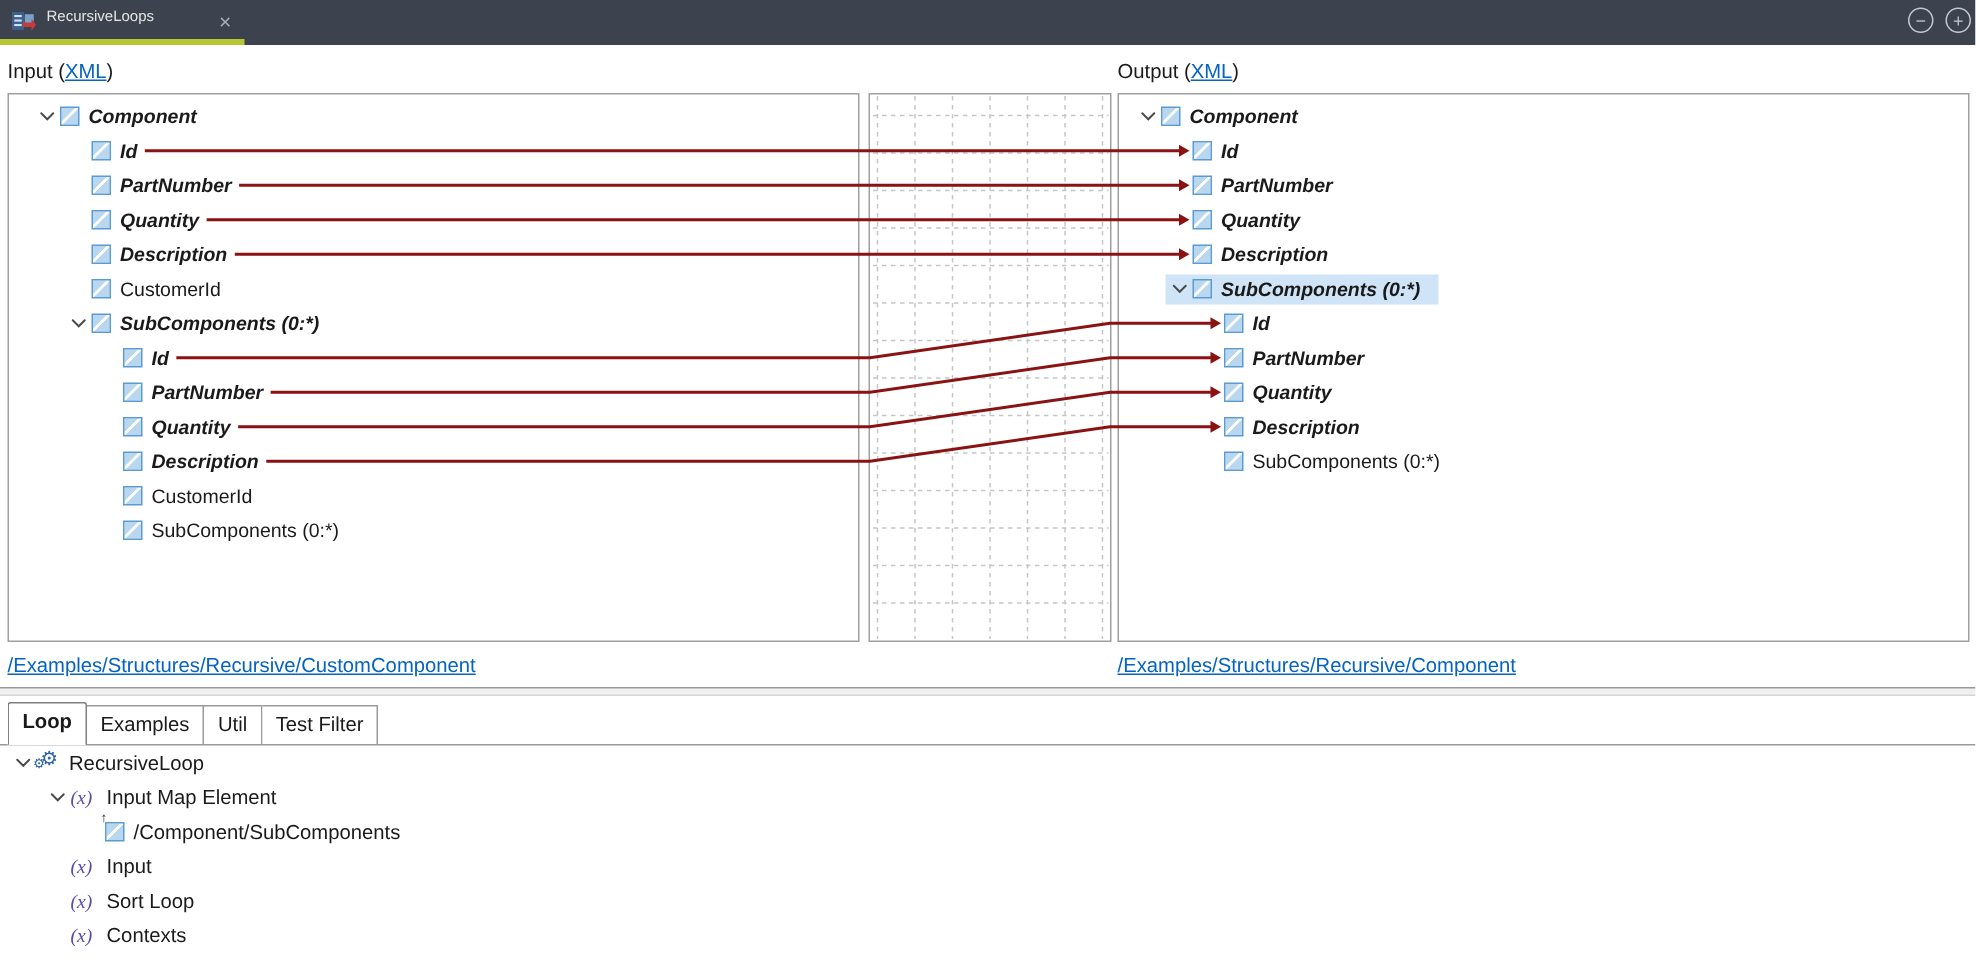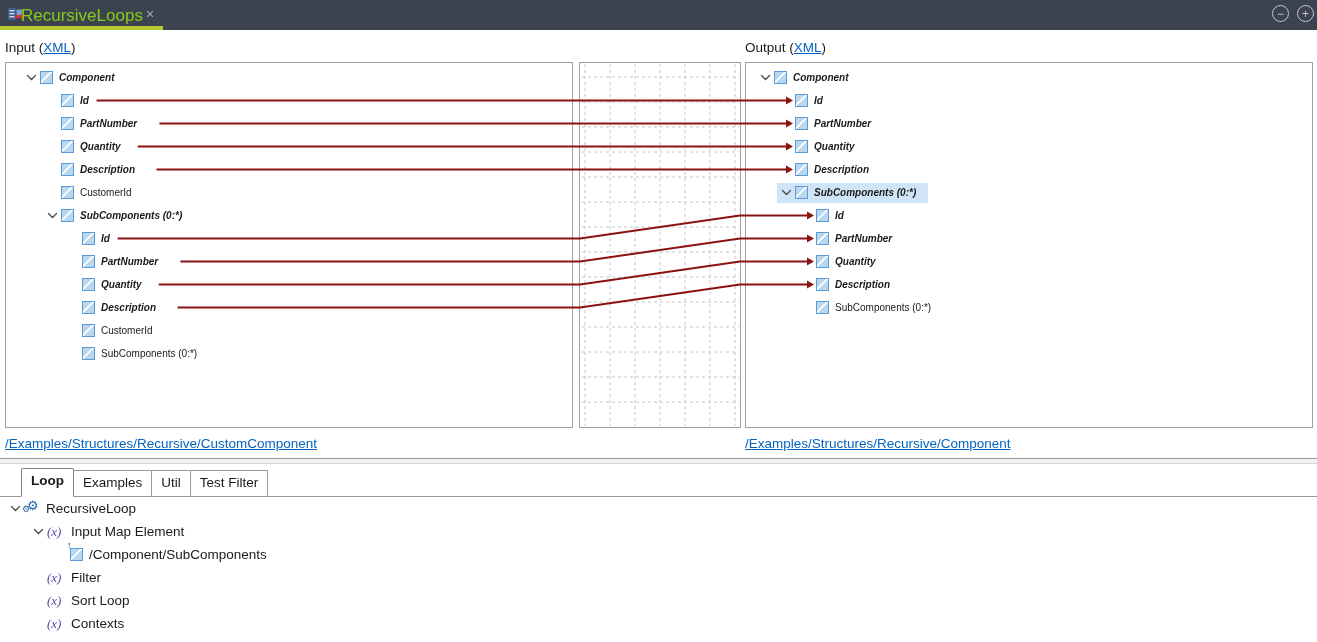--- a/index.html
+++ b/index.html
@@ -7,40 +7,40 @@
     --el-border:#5b9bd5; --el-fill:#b9d8ef; --grid:#c6c6c6;
     --fx:#5b4aa5; --gears:#2e64a8; --bar:#3c434e; --accent:#b5c832;
   }
   html,body{margin:0;padding:0;}
   body{font-family:"Liberation Sans",sans-serif;background:#fff;}
   #app{position:relative;width:1317px;height:642px;background:#fff;overflow:hidden;}
 
   
   .titlebar{position:absolute;top:0;left:0;width:1317px;height:30px;background:var(--bar);}
   .doc-icon{position:absolute;left:7px;top:6px;}
-  .tab-title{position:absolute;left:21px;top:6px;font-size:17px;color:#84cc16;}
+  .tab-title{position:absolute;left:31px;top:6px;font-size:10px;color:#e5e5e5;}
   .tab-close{position:absolute;left:146px;top:6px;font-size:14px;color:#a7adb6;cursor:pointer;}
   .tab-underline{position:absolute;left:0;top:26px;width:163px;height:4px;background:var(--accent);}
   .circle-btn{position:absolute;top:5px;width:15px;height:15px;border:1.4px solid #c3c8cf;border-radius:50%;
     color:#c3c8cf;display:flex;align-items:center;justify-content:center;font-size:12px;line-height:1;cursor:pointer;}
   #zoomOutBtn{left:1272px;} #zoomInBtn{left:1297px;}
 
   
   .pane-label{position:absolute;top:40px;font-size:13.5px;color:#1a1a1a;}
   .xml-link,.schema-link{color:var(--link);text-decoration:underline;cursor:pointer;}
   .schema-link{position:absolute;top:436px;font-size:13.5px;}
 
   
   .panel{position:absolute;top:62px;height:366px;border:1px solid #9f9f9f;background:#fff;box-sizing:border-box;}
   #inputPanel{left:5px;width:568px;}
   #middlePanel{left:579px;width:162px;}
   #outputPanel{left:745px;width:568px;}
   .tree{padding-top:3px;}
 
-  .tree-row{height:23px;display:flex;align-items:center;font-size:10px;color:#1a1a1a;white-space:nowrap;cursor:default;}
+  .tree-row{height:23px;display:flex;align-items:center;font-size:13px;color:#1a1a1a;white-space:nowrap;cursor:default;}
   .tree-row.bold .lbl{font-weight:700;font-style:italic;}
   .row-content{display:inline-flex;align-items:center;height:20px;}
   .row-content.selected{background:var(--sel-bg);padding-right:10px;}
   .chev{width:18px;display:inline-flex;justify-content:center;align-items:center;flex:none;}
   .elsq{width:11px;height:11px;flex:none;border:1px solid var(--el-border);
     background:linear-gradient(135deg,var(--el-fill) 40%,#fff 42%,#fff 52%,var(--el-fill) 54%);}
   .icon-element{margin-right:6px;display:inline-flex;}
   .icon-element-ref{position:relative;margin-right:6px;display:inline-flex;}
   .icon-element-ref .ref-arrow{position:absolute;left:-3px;top:-8px;font-size:9px;color:#2a2a2a;font-weight:700;}
   .icon-fx{width:20px;flex:none;margin-right:4px;font-family:"Liberation Serif",serif;font-style:italic;
@@ -52,21 +52,21 @@
 
   
   #overlay{position:absolute;left:0;top:0;width:1317px;height:642px;pointer-events:none;z-index:5;}
 
   
   .splitter{position:absolute;left:0;top:458px;width:1317px;height:6px;background:#f0f0f0;
     border-top:1px solid #9a9a9a;border-bottom:1px solid #d6d6d6;box-sizing:border-box;}
 
   
   .tabstrip{position:absolute;left:0;top:470px;width:1317px;height:27px;display:flex;align-items:flex-end;
-    padding-left:21px;box-sizing:border-box;border-bottom:1px solid #9a9a9a;}
+    padding-left:5px;box-sizing:border-box;border-bottom:1px solid #9a9a9a;}
   .tab{height:25px;line-height:24px;padding:0 9px;font-size:13.5px;color:#1a1a1a;background:#fff;
     border-top:1px solid #9a9a9a;border-right:1px solid #9a9a9a;cursor:pointer;}
   .tab:first-child{border-left:1px solid #9a9a9a;}
   .tab.active{font-weight:700;height:27px;margin-bottom:-1px;border:1px solid #808080;border-bottom:1px solid #fff;
     border-radius:2px 2px 0 0;z-index:2;}
 
   
   #bottomTree{position:absolute;left:0;top:497px;width:1317px;}
   #bottomTree .tree-row{font-size:13.5px;}
 </style>
@@ -427,21 +427,21 @@
             <span class="ref-arrow">↑</span>
             <span class="elsq"></span>
           </span>
           <span class="lbl">/Component/SubComponents</span>
         </span>
       </div>
       <div class="tree-row" style="padding-left: 29px;">
         <span class="row-content">
           <span class="chev"></span>
           <span class="icon-fx">(x)</span>
-          <span class="lbl">Filter</span>
+          <span class="lbl">Input</span>
         </span>
       </div>
       <div class="tree-row" style="padding-left: 29px;">
         <span class="row-content">
           <span class="chev"></span>
           <span class="icon-fx">(x)</span>
           <span class="lbl">Sort Loop</span>
         </span>
       </div>
       <div class="tree-row" style="padding-left: 29px;">

